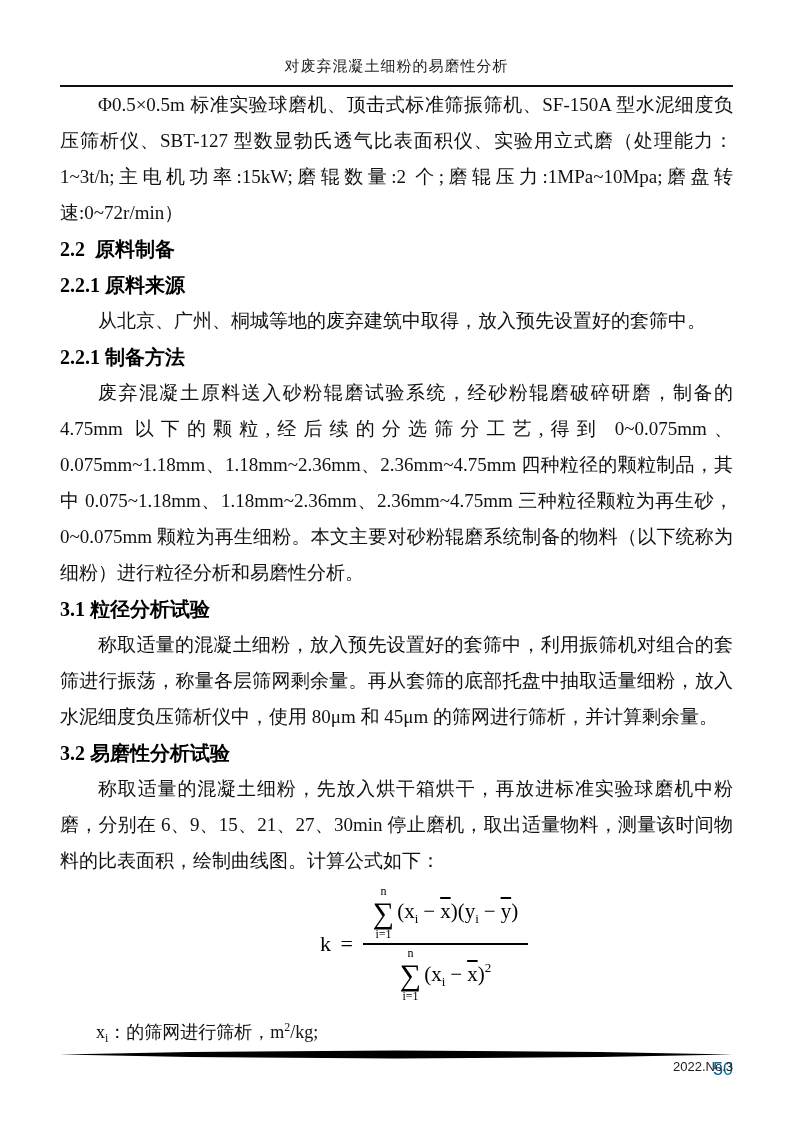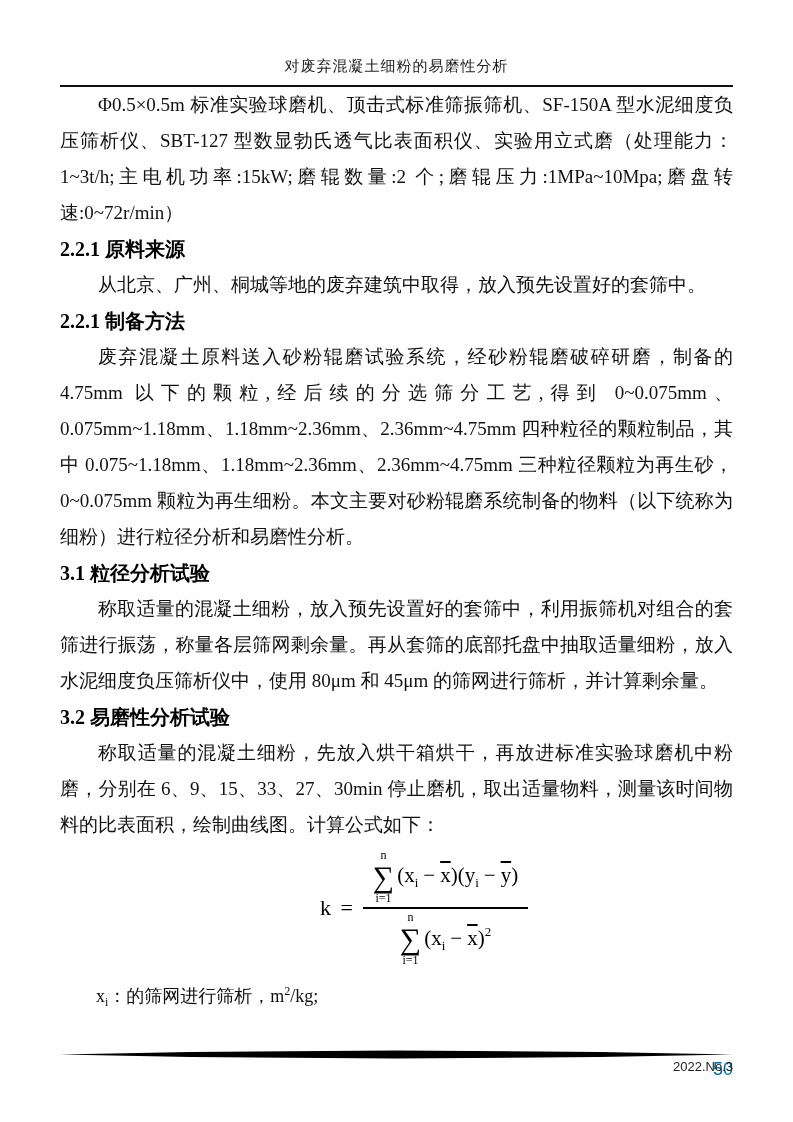--- a/index.html
+++ b/index.html
@@ -102,35 +102,36 @@
 <body>
 
 <div class="page">
   <div class="content">
 
     <div class="running-title">对废弃混凝土细粉的易磨性分析</div>
     <div class="header-rule"></div>
 
     <p class="body-text">Φ0.5×0.5m 标准实验球磨机、顶击式标准筛振筛机、SF-150A 型水泥细度负压筛析仪、SBT-127 型数显勃氏透气比表面积仪、实验用立式磨（处理能力：1~3t/h;主电机功率:15kW;磨辊数量:2 个;磨辊压力:1MPa~10Mpa;磨盘转速:0~72r/min）</p>
 
+    <div class="heading">2.2  原料制备</div>
     <div class="heading">2.2.1 原料来源</div>
 
     <p class="body-text">从北京、广州、桐城等地的废弃建筑中取得，放入预先设置好的套筛中。</p>
 
     <div class="heading">2.2.1 制备方法</div>
 
     <p class="body-text">废弃混凝土原料送入砂粉辊磨试验系统，经砂粉辊磨破碎研磨，制备的 4.75mm 以下的颗粒,经后续的分选筛分工艺,得到 0~0.075mm、0.075mm~1.18mm、1.18mm~2.36mm、2.36mm~4.75mm 四种粒径的颗粒制品，其中 0.075~1.18mm、1.18mm~2.36mm、2.36mm~4.75mm 三种粒径颗粒为再生砂，0~0.075mm 颗粒为再生细粉。本文主要对砂粉辊磨系统制备的物料（以下统称为细粉）进行粒径分析和易磨性分析。</p>
 
     <div class="heading">3.1 粒径分析试验</div>
 
     <p class="body-text">称取适量的混凝土细粉，放入预先设置好的套筛中，利用振筛机对组合的套筛进行振荡，称量各层筛网剩余量。再从套筛的底部托盘中抽取适量细粉，放入水泥细度负压筛析仪中，使用 80μm 和 45μm 的筛网进行筛析，并计算剩余量。</p>
 
     <div class="heading">3.2 易磨性分析试验</div>
 
-    <p class="body-text">称取适量的混凝土细粉，先放入烘干箱烘干，再放进标准实验球磨机中粉磨，分别在 6、9、15、33、27、30min 停止磨机，取出适量物料，测量该时间物料的比表面积，绘制曲线图。计算公式如下：</p>
+    <p class="body-text">称取适量的混凝土细粉，先放入烘干箱烘干，再放进标准实验球磨机中粉磨，分别在 6、9、15、21、27、30min 停止磨机，取出适量物料，测量该时间物料的比表面积，绘制曲线图。计算公式如下：</p>
 
     <div class="formula-row">
       <div class="formula">
         <span class="f-lhs"><span>k</span> <span>=</span></span>
         <div class="frac">
           <div class="f-num">
             <span class="bigsum">
               <span class="s-up">n</span>
               <span class="s-sym">∑</span>
               <span class="s-lo">i=1</span>

